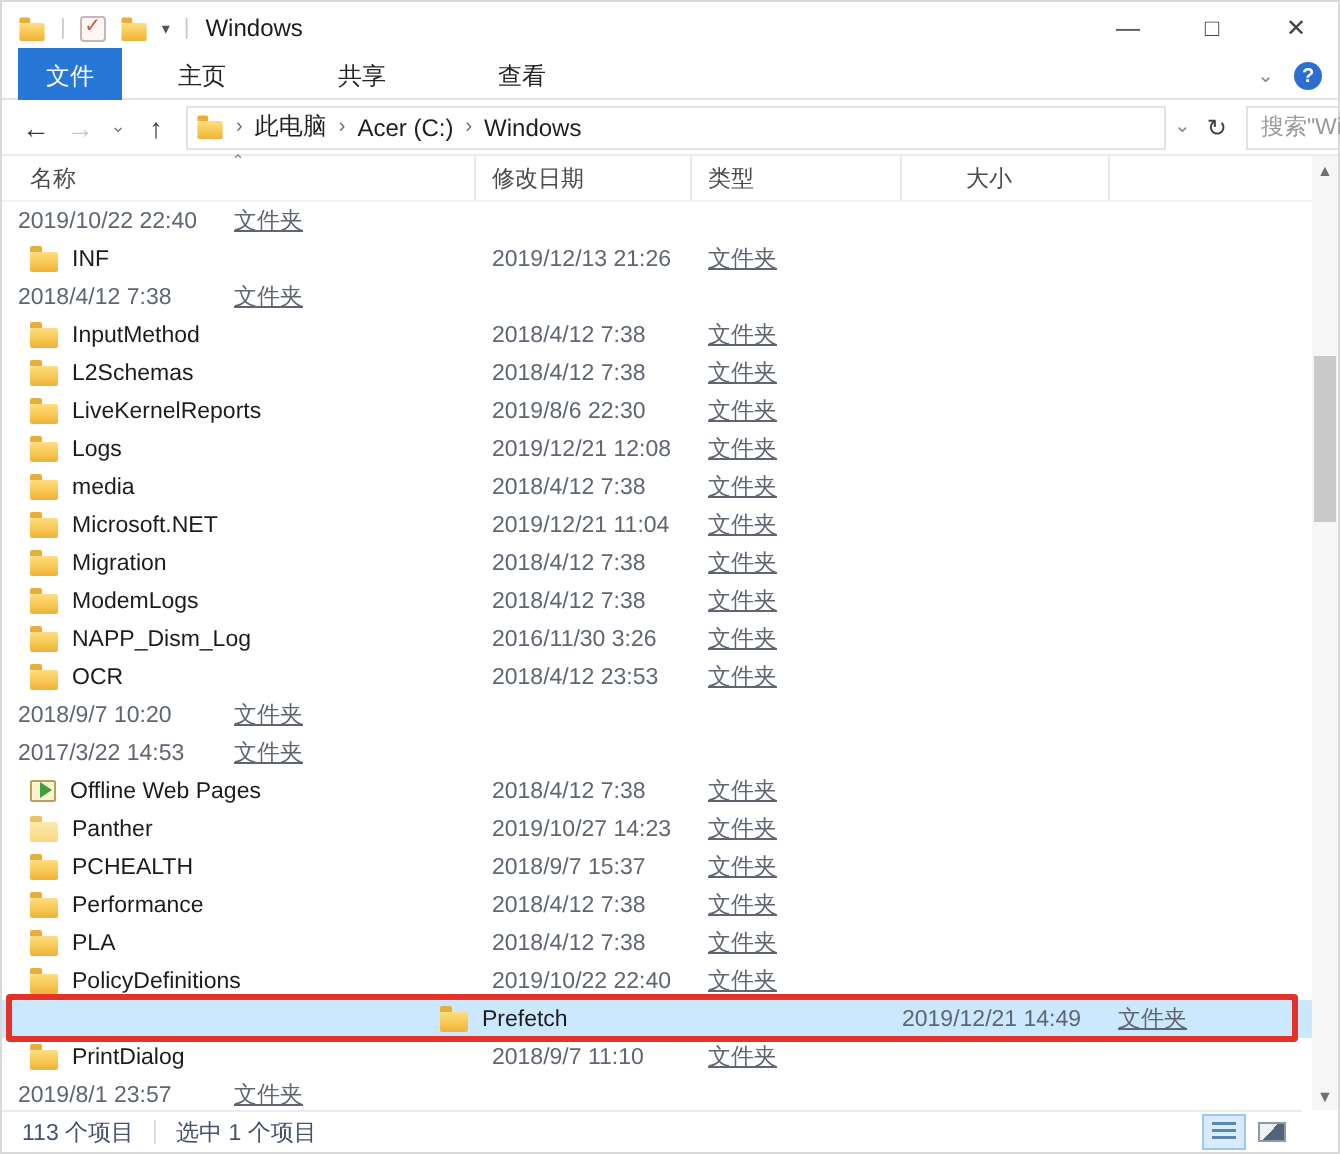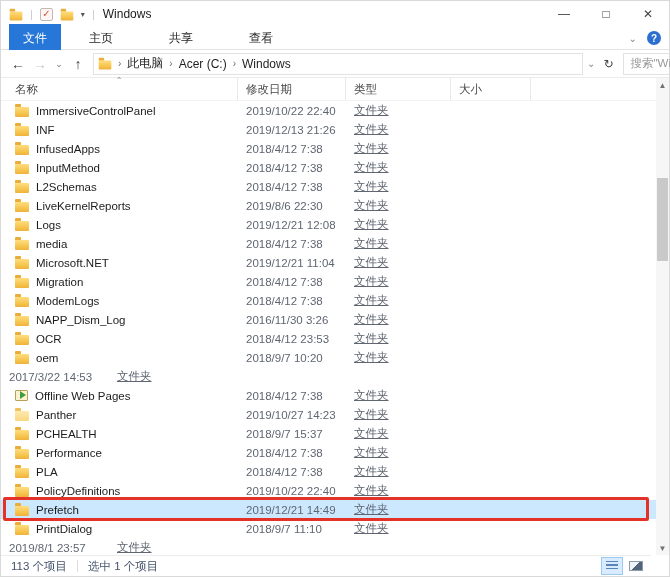--- a/index.html
+++ b/index.html
@@ -61,27 +61,27 @@
 
   
   .main { position:absolute; left:0; top:77px; right:0; bottom:21px; background:#fff; }
   .col-head { position:absolute; left:0; top:0; right:13px; height:23px; display:flex;
     font-size:11.5px; color:#4a4a4a; align-items:center; border-bottom:1px solid #f2f2f2; }
   .col-head .c { height:100%; display:flex; align-items:center; padding-left:8px;
     border-right:1px solid #e9e9e9; position:relative; }
   .c-name { width:237px; padding-left:14px !important; }
   .c-date { width:108px; }
   .c-type { width:105px; }
-  .c-size { width:80px; }
+  .c-size { width:80px;margin-left:24px; }
   .c-pad  { flex:1; border-right:none !important; }
   .sort-caret { position:absolute; left:50%; top:-2px; transform:translateX(-50%); font-size:8px; color:#8a8a8a; }
 
   .rows { position:absolute; left:0; top:23px; right:13px; bottom:0; overflow:hidden; }
   .frow { height:19px; display:flex; align-items:center; font-size:11.5px; position:relative; }
-  .frow.selected { background:#cce8ff; }
+  .frow.selected { background:#cce8ff;justify-content:flex-end; }
   .cell { overflow:hidden; white-space:nowrap; }
   .cell-name { width:237px; display:flex; align-items:center; gap:7px; padding-left:14px; color:#1c1c1c; }
   .cell-date { width:108px; padding-left:8px; color:#5f6671; }
   .cell-type { width:105px; padding-left:8px; color:#5f6671;text-decoration:underline; }
 
   .offweb-ic { position:relative; width:13px; height:11px; background:#fdf4cf; border:1px solid #b9a15a;
     border-radius:1px; display:inline-block; }
   .offweb-ic::after { content:""; position:absolute; right:1px; bottom:1px; width:0; height:0;
     border-top:4px solid transparent; border-bottom:4px solid transparent; border-left:6px solid #3f9e3f; }
 
@@ -176,40 +176,32 @@
         <span class="sort-caret">⌃</span>
         <span>名称</span>
       </div>
       <div class="c c-date">修改日期</div>
       <div class="c c-type">类型</div>
       <div class="c c-size">大小</div>
       <div class="c c-pad"></div>
     </div>
     <div class="rows" id="rows">
         <div class="frow">
-          <div class="cell cell-name">
-            <span class="folder-ic"></span>
-            <span>ImmersiveControlPanel</span>
-          </div>
           <div class="cell cell-date">2019/10/22 22:40</div>
           <div class="cell cell-type">文件夹</div>
         </div>
         <div class="frow">
           <div class="cell cell-name">
             <span class="folder-ic"></span>
             <span>INF</span>
           </div>
           <div class="cell cell-date">2019/12/13 21:26</div>
           <div class="cell cell-type">文件夹</div>
         </div>
         <div class="frow">
-          <div class="cell cell-name">
-            <span class="folder-ic"></span>
-            <span>InfusedApps</span>
-          </div>
           <div class="cell cell-date">2018/4/12 7:38</div>
           <div class="cell cell-type">文件夹</div>
         </div>
         <div class="frow">
           <div class="cell cell-name">
             <span class="folder-ic"></span>
             <span>InputMethod</span>
           </div>
           <div class="cell cell-date">2018/4/12 7:38</div>
           <div class="cell cell-type">文件夹</div>
@@ -280,24 +272,20 @@
         </div>
         <div class="frow">
           <div class="cell cell-name">
             <span class="folder-ic"></span>
             <span>OCR</span>
           </div>
           <div class="cell cell-date">2018/4/12 23:53</div>
           <div class="cell cell-type">文件夹</div>
         </div>
         <div class="frow">
-          <div class="cell cell-name">
-            <span class="folder-ic"></span>
-            <span>oem</span>
-          </div>
           <div class="cell cell-date">2018/9/7 10:20</div>
           <div class="cell cell-type">文件夹</div>
         </div>
         <div class="frow">
           <div class="cell cell-date">2017/3/22 14:53</div>
           <div class="cell cell-type">文件夹</div>
         </div>
         <div class="frow">
           <div class="cell cell-name">
             <span class="offweb-ic"></span>

